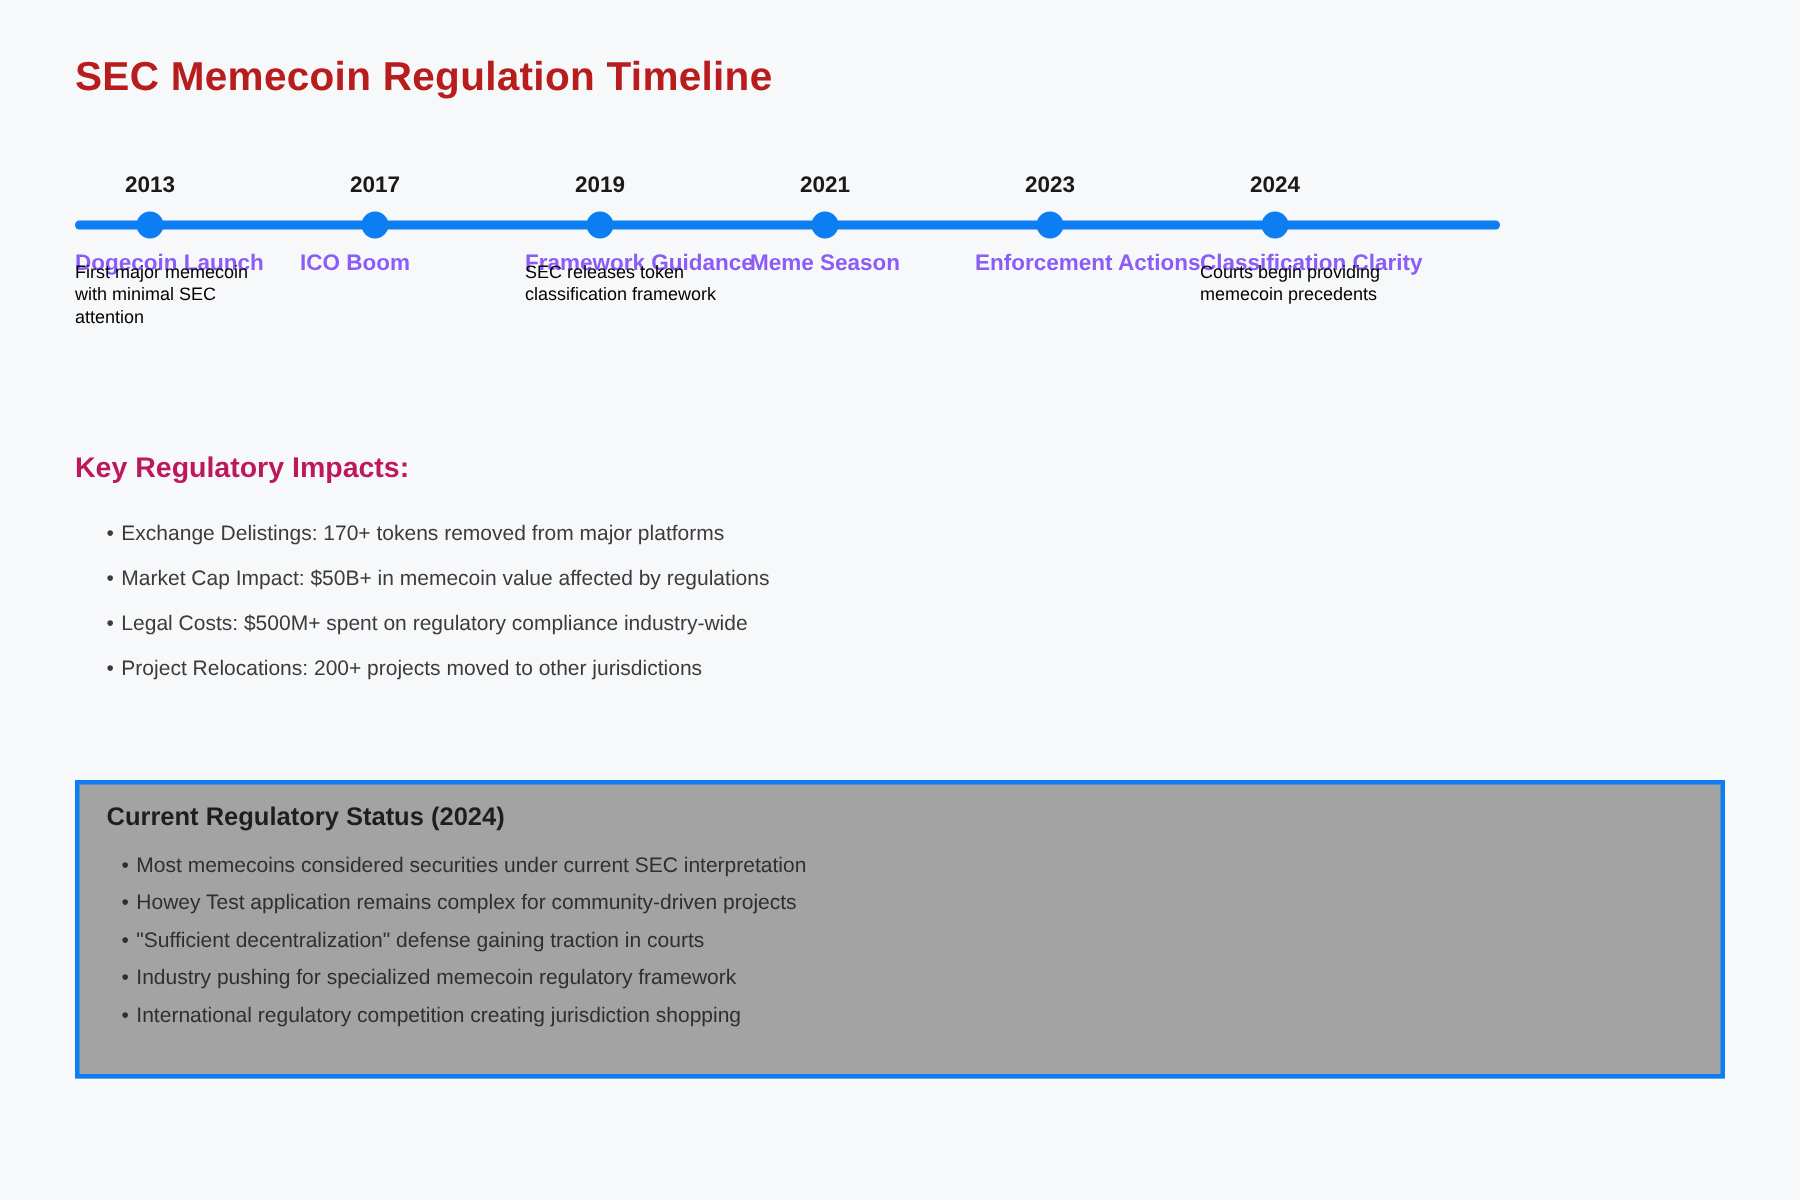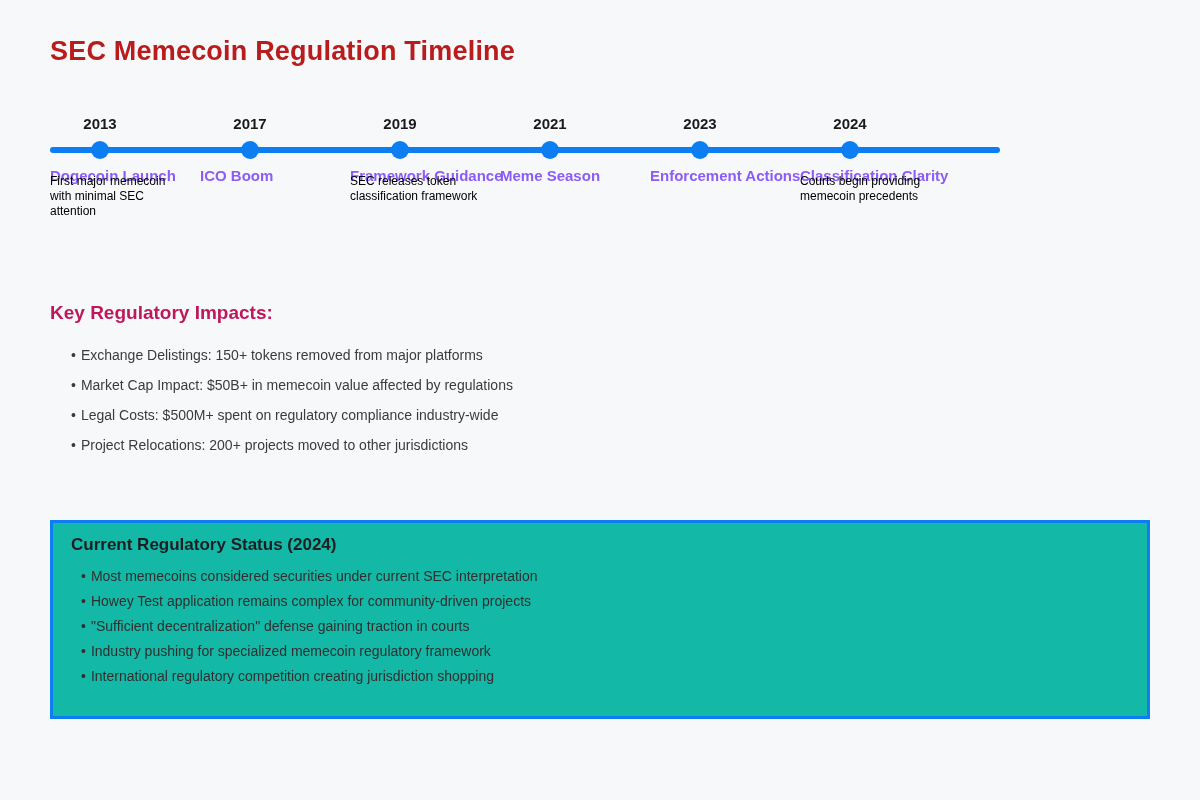--- a/index.html
+++ b/index.html
@@ -98,21 +98,21 @@
     color: #3b3b3b;
   }
 
   
   .status-box {
     position: absolute;
     left: 50px;
     top: 520px;
     width: 1100px;
     height: 199px;
-    background: #14b8a6;
+    background: #a3a3a3;
     border: 3px solid #0d7df2;
   }
   .status-heading {
     position: absolute;
     left: 18px;
     top: 12px;
     font-size: 17px;
     font-weight: bold;
     color: #1c1e21;
   }
@@ -166,21 +166,21 @@
 </div>
 <div class="tl-event" style="left:800px">
   <div class="tl-year">2024</div>
   <div class="tl-dot"></div>
   <div class="tl-title">Classification Clarity</div>
   <div class="tl-desc">Courts begin providing memecoin precedents</div>
 </div>
 
 <h2 class="impacts-heading">Key Regulatory Impacts:</h2>
 <div class="impacts-list">
-  <div class="impact-item"><span class="blt">•</span><span>Exchange Delistings: 150+ tokens removed from major platforms</span></div>
+  <div class="impact-item"><span class="blt">•</span><span>Exchange Delistings: 170+ tokens removed from major platforms</span></div>
   <div class="impact-item"><span class="blt">•</span><span>Market Cap Impact: $50B+ in memecoin value affected by regulations</span></div>
   <div class="impact-item"><span class="blt">•</span><span>Legal Costs: $500M+ spent on regulatory compliance industry-wide</span></div>
   <div class="impact-item"><span class="blt">•</span><span>Project Relocations: 200+ projects moved to other jurisdictions</span></div>
 </div>
 
 <div class="status-box">
   <h2 class="status-heading">Current Regulatory Status (2024)</h2>
   <div class="status-list">
     <div class="status-item"><span class="blt">•</span><span>Most memecoins considered securities under current SEC interpretation</span></div>
     <div class="status-item"><span class="blt">•</span><span>Howey Test application remains complex for community-driven projects</span></div>

